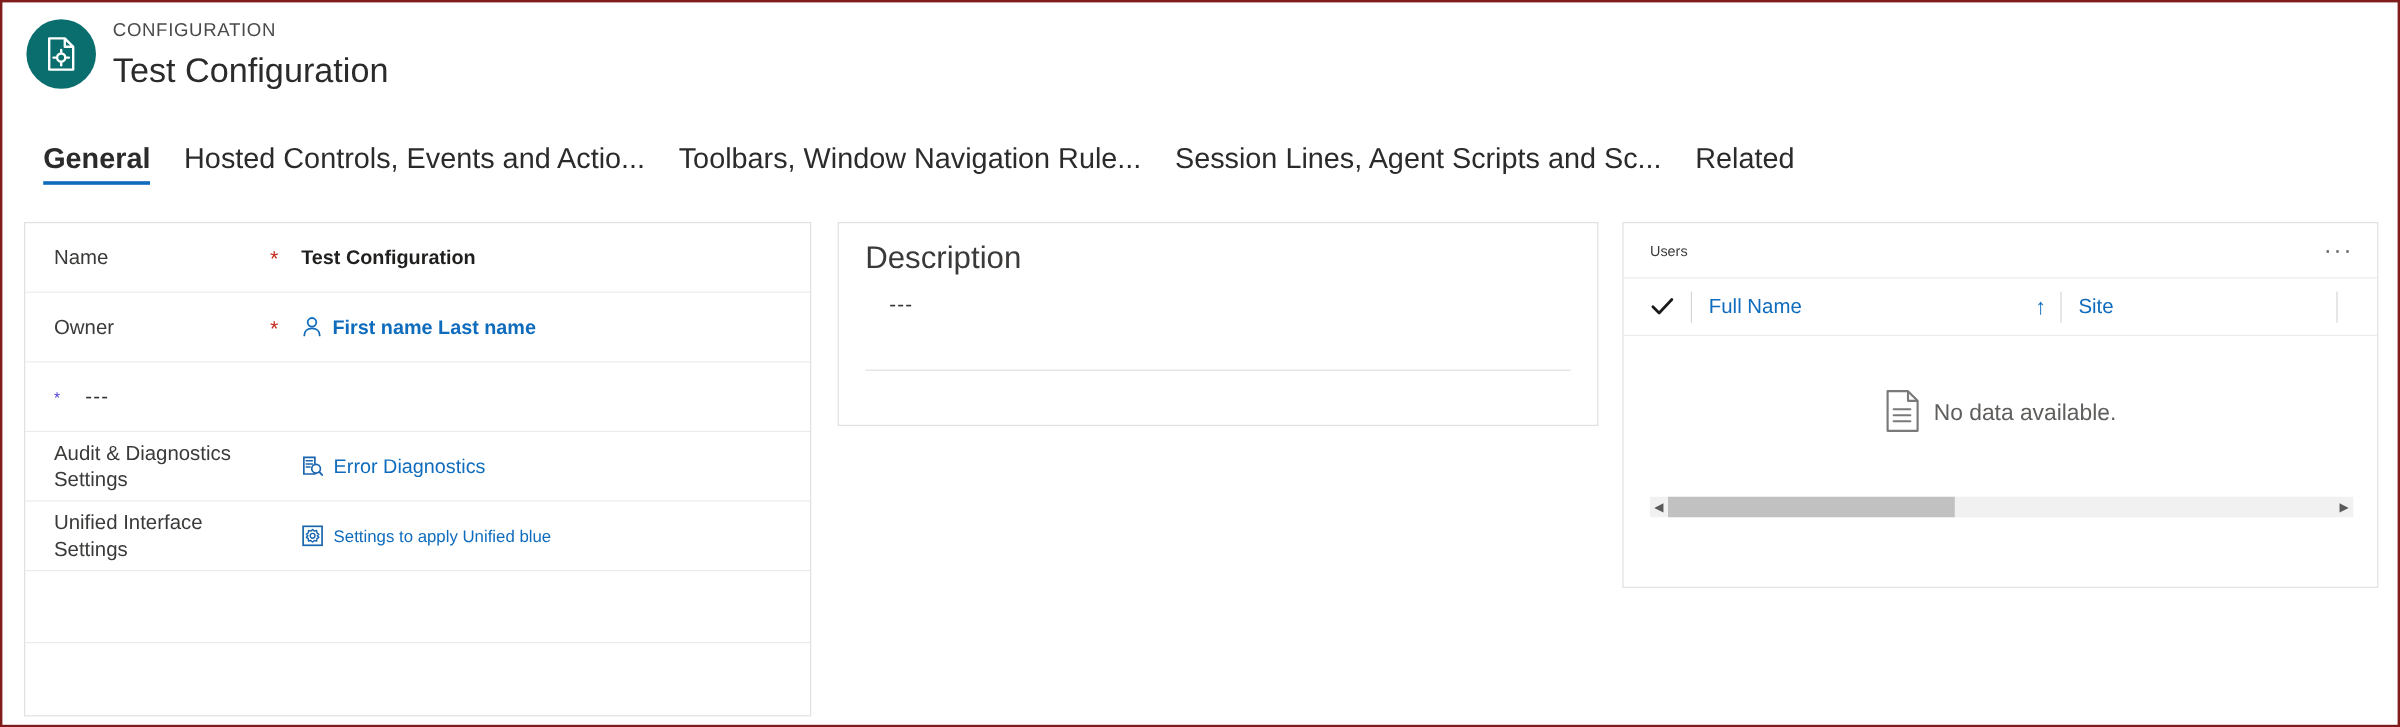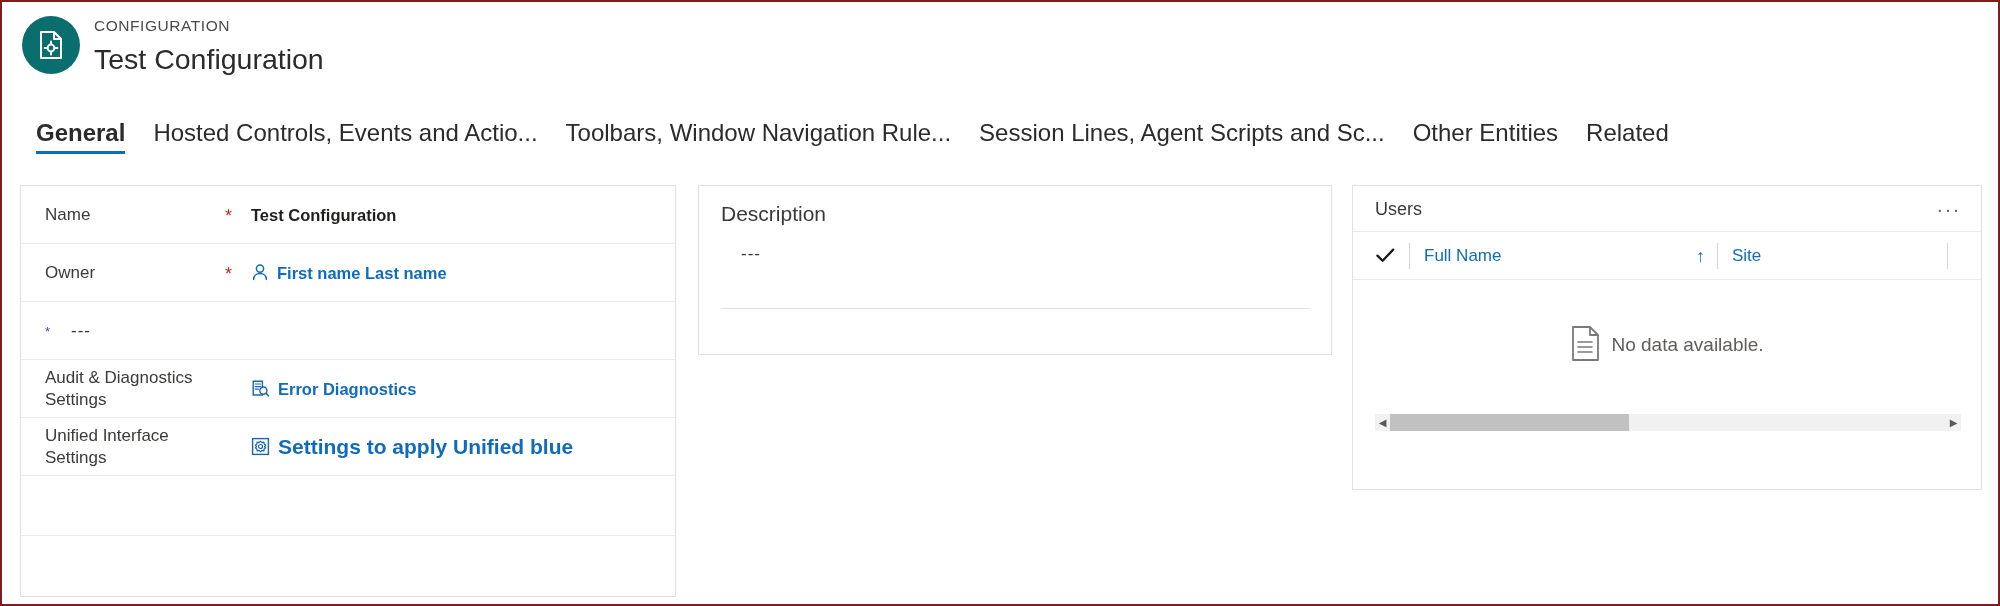--- a/index.html
+++ b/index.html
@@ -85,37 +85,37 @@
   .f-spacer { min-height: 60px; border-bottom: 1px solid #ebebeb; }
 
   .chk {
     width: 17px; height: 17px; border: 1px solid #8a8886;
     border-radius: 2px; background: #fff; cursor: pointer;
   }
 
   
   .desc-label {
     position: absolute; left: 22px; top: 14px;
-    font-size: 21px; color: #3b3a39; line-height: 28px;
+    font-size: 26px; color: #3b3a39; line-height: 28px;
   }
   .desc-value {
     position: absolute; left: 42px; top: 58px;
     font-size: 17px; color: #323130; letter-spacing: 1px;
   }
   .desc-rule {
     position: absolute; left: 22px; right: 22px; top: 122px;
     height: 1px; background: #e1e1e1;
   }
 
   
   .users-hdr {
     position: relative; height: 46px; display: flex; align-items: center;
     padding: 0 20px 0 22px; border-bottom: 1px solid #ebebeb;
   }
-  .users-title { font-size: 18px; color: #3b3a39; line-height: 22px; }
+  .users-title { font-size: 12px; color: #3b3a39; line-height: 22px; }
   .users-more {
     margin-left: auto; font-size: 20px; color: #605e5c;
     letter-spacing: 1.5px; line-height: 12px; cursor: pointer;
   }
   .grid-hdr {
     position: relative; height: 48px; display: flex; align-items: center;
     border-bottom: 1px solid #ebebeb; padding-left: 22px;
   }
   .gh-check {
     width: 34px; flex: 0 0 34px; display: flex; align-items: center;
@@ -174,21 +174,20 @@
       <div class="hdr-eyebrow">CONFIGURATION</div>
       <div class="hdr-title">Test Configuration</div>
     </div>
   </div>
 
   <div class="tabs">
     <div class="tab active">General</div>
     <div class="tab">Hosted Controls, Events and Actio...</div>
     <div class="tab">Toolbars, Window Navigation Rule...</div>
     <div class="tab">Session Lines, Agent Scripts and Sc...</div>
-    <div class="tab">Other Entities</div>
     <div class="tab">Related</div>
   </div>
 
   <div class="panel" id="panel-general">
 
     <div class="frow">
       <div class="f-label">
         <span class="lbl-txt">Name</span>
       </div>
       <div class="f-req">*</div>
@@ -228,41 +227,41 @@
             <path d="M2.2 2.2 H11.4 V16 H2.2 Z" stroke="#1a65ad" stroke-width="1.4" fill="none"></path>
             <g stroke="#1a65ad" stroke-width="1.2" stroke-linecap="round">
               <line x1="4.2" y1="5" x2="9.4" y2="5"></line>
               <line x1="4.2" y1="7.6" x2="9.4" y2="7.6"></line>
               <line x1="4.2" y1="10.2" x2="7.4" y2="10.2"></line>
             </g>
             <circle cx="12.4" cy="11.6" r="3.6" stroke="#1a65ad" stroke-width="1.4" fill="#ffffff"></circle>
             <line x1="15.1" y1="14.3" x2="17.4" y2="16.8" stroke="#1a65ad" stroke-width="1.6" stroke-linecap="round"></line>
           </svg>
         </span>
-        <span style="color:#0f6cbd;font-weight:700;font-size:16.5px;">Error Diagnostics</span>
+        <span style="color:#0f6cbd;font-weight:400;font-size:16.5px;">Error Diagnostics</span>
       </div>
     </div>
 
     <div class="frow">
       <div class="f-label">
         <span class="lbl-txt">Unified Interface Settings</span>
       </div>
       <div class="f-req"></div>
       <div class="f-val">
         <span style="display:flex;align-items:center;">
           <svg width="19" height="19" viewBox="0 0 19 19" fill="none">
             <rect x="1.6" y="1.6" width="15.8" height="15.8" stroke="#1a65ad" stroke-width="1.4" fill="none"></rect>
             <path d="M9.5 4.3 L11 5.6 L12.9 5.1 L13.1 7.1 L14.7 8.2 L13.4 9.5
                      L14.7 10.8 L13.1 11.9 L12.9 13.9 L11 13.4 L9.5 14.7 L8 13.4
                      L6.1 13.9 L5.9 11.9 L4.3 10.8 L5.6 9.5 L4.3 8.2 L5.9 7.1
                      L6.1 5.1 L8 5.6 Z" stroke="#1a65ad" stroke-width="1.2" fill="none" stroke-linejoin="round"></path>
             <circle cx="9.5" cy="9.5" r="2" stroke="#1a65ad" stroke-width="1.2" fill="none"></circle>
           </svg>
         </span>
-        <span style="color:#0f6cbd;font-weight:700;font-size:21px;">Settings to apply Unified blue</span>
+        <span style="color:#0f6cbd;font-weight:400;font-size:14px;">Settings to apply Unified blue</span>
       </div>
     </div>
 
     <div class="f-spacer"></div>
   </div>
 
   <div class="panel" id="panel-desc">
     <div class="desc-label">Description</div>
     <div class="desc-value">---</div>
     <div class="desc-rule"></div>

